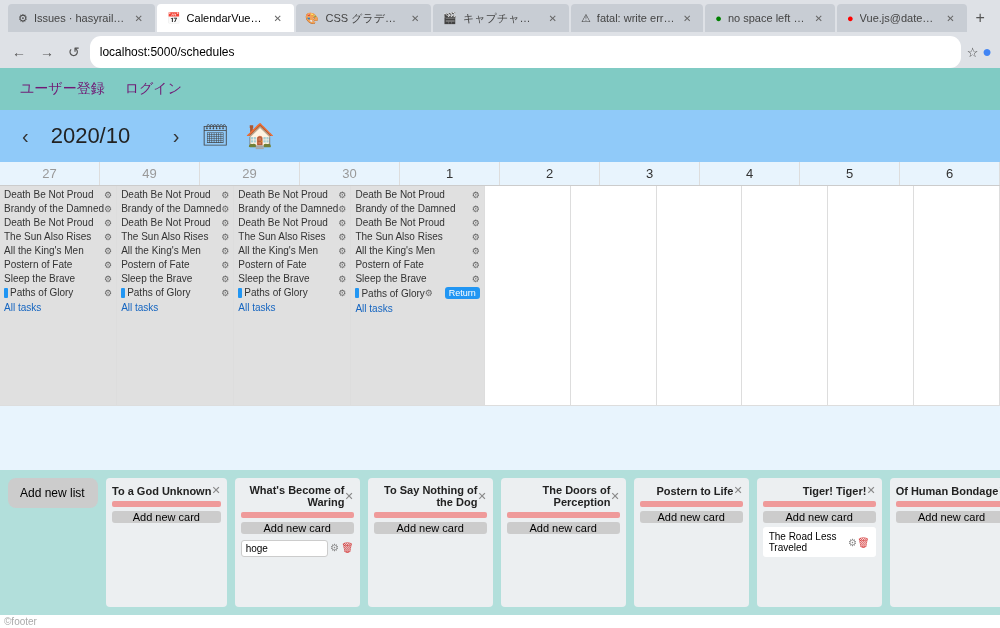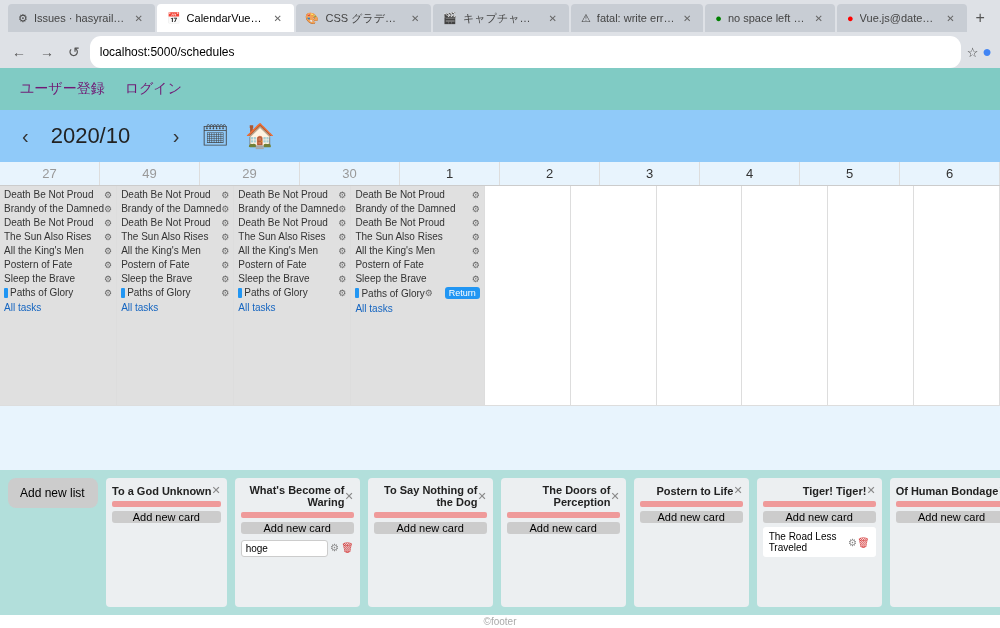--- a/index.html
+++ b/index.html
@@ -66,21 +66,21 @@
     .kanban-title-bar.pink { background: #ef9a9a; }
     .kanban-add-card { background: #ccc; border-radius: 3px; padding: 0 8px; font-size: 11px; cursor: pointer; text-align: center; margin-bottom: 4px; }
     .kanban-card { background: #fff; border-radius: 3px; padding: 4px 6px; font-size: 10px; margin-bottom: 3px; }
     .kanban-card-content { display: flex; align-items: center; gap: 0; }
     .kanban-gear-icon { color: #888; font-size: 10px; }
     .kanban-trash-icon { color: #d32f2f; font-size: 10px; }
     .kanban-input { width: 100%; border: 1px solid #ccc; border-radius: 3px; padding: 2px 4px; font-size: 10px; margin-top: 2px; }
     .kanban-input-row { display: flex; align-items: center; gap: 2px; margin-top: 2px; }
 
     
-    .app-footer { background: #fff; text-align: center; font-size: 10px; color: #aaa; padding: 1px 4px; }
+    .app-footer { background: #fff; text-align: left; font-size: 10px; color: #aaa; padding: 1px 4px; }
   </style>
 </head>
 <body>
 
 <div class="browser-chrome">
   <div class="tab-bar">
 
     <div class="tab inactive">
       <span style="font-size:11px;">⚙</span>
       <span style="overflow:hidden;text-overflow:ellipsis;max-width:120px;">Issues · hasyrails/cale...</span>

